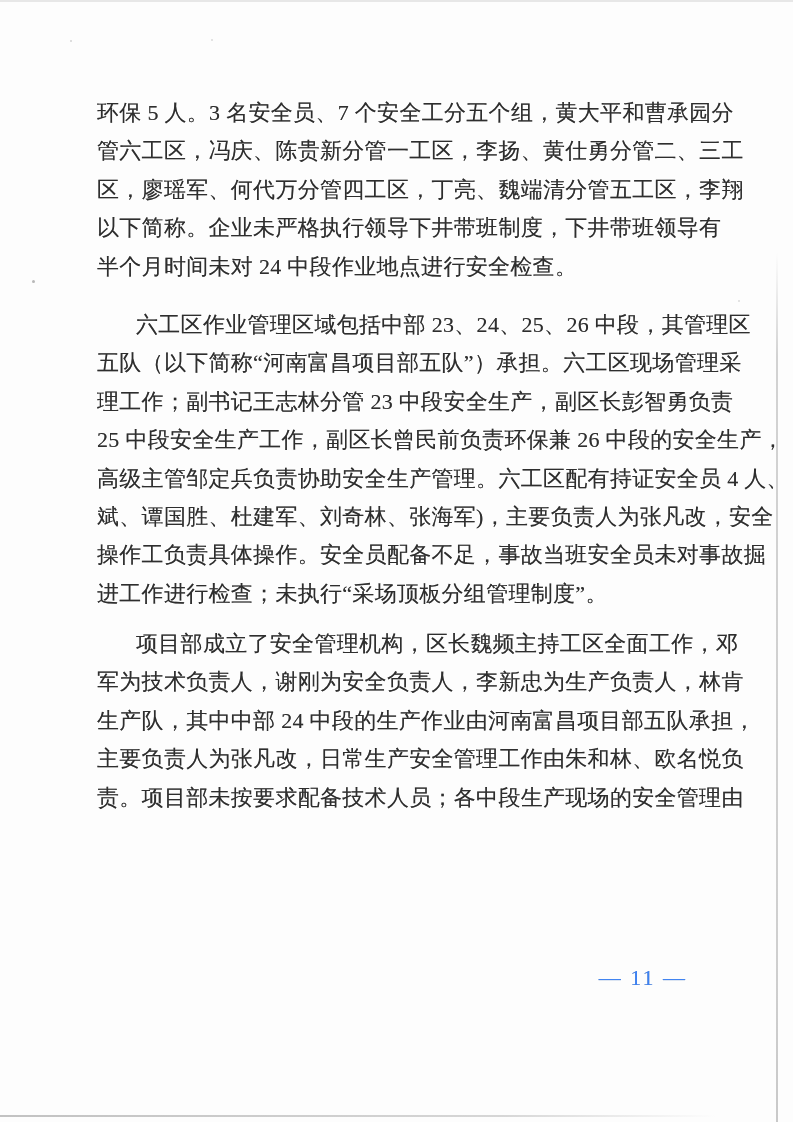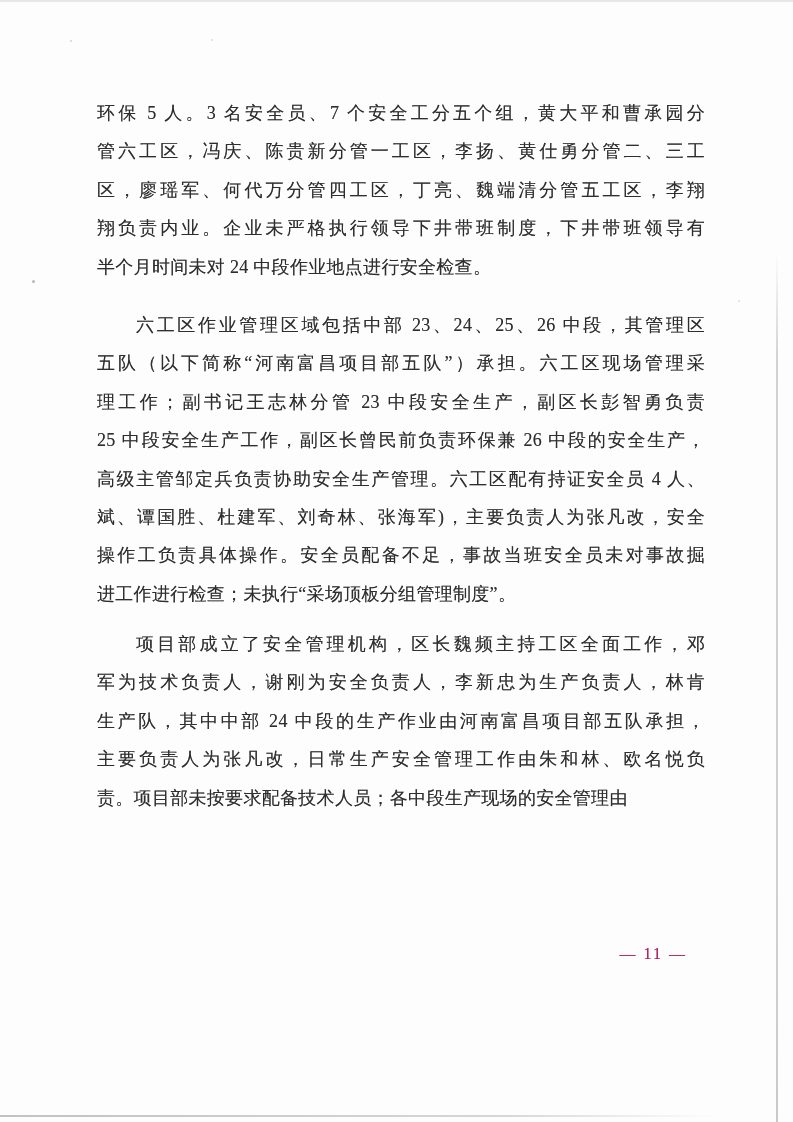--- a/index.html
+++ b/index.html
@@ -24,43 +24,43 @@
   }
   .paragraph {
     margin: 0;
     padding: 0;
   }
   .paragraph + .paragraph { margin-top: 20px; }
   .paragraph:last-of-type { margin-top: 12px; }
   .line {
     height: 38.4px;
     line-height: 38.4px;
-    font-size: 18px;
+    font-size: 22px;
     letter-spacing: 0.3px;
     white-space: nowrap;
     text-align: justify;
     text-align-last: justify;
     color: #2e2e2e;
     
     text-shadow: 0 0 0.4px rgba(60,60,60,0.55);
   }
   .line.last {
     text-align-last: left;
   }
   .line.indent {
     padding-left: 39px;
   }
   .page-number {
     position: absolute;
-    top: 942px;
+    top: 966px;
     right: 106px;
-    font-size: 16px;
+    font-size: 22px;
     letter-spacing: 2px;
     line-height: 24px;
-    color: #be185d;
+    color: #3b82f6;
     text-shadow: 0 0 0.4px rgba(60,60,60,0.5);
   }
   
   .scan-line-right {
     position: absolute;
     left: 776px;
     top: 252px;
     bottom: 0;
     width: 2px;
     background: linear-gradient(to bottom, rgba(200,200,200,0), #d2d2d2 12%, #cfcfcf 80%, #c9c9c9);
@@ -96,21 +96,21 @@
   <div class="speck s1"></div>
   <div class="speck s2"></div>
   <div class="speck s3"></div>
   <div class="speck s4"></div>
 
   <div class="doc-body">
       <div class="paragraph">
         <div class="line">环保 5 人。3 名安全员、7 个安全工分五个组，黄大平和曹承园分</div>
         <div class="line">管六工区，冯庆、陈贵新分管一工区，李扬、黄仕勇分管二、三工</div>
         <div class="line">区，廖瑶军、何代万分管四工区，丁亮、魏端清分管五工区，李翔</div>
-        <div class="line">翔负责内业。企业未严格执行领导下井带班制度，下井带班领导有</div>
+        <div class="line">以下简称。企业未严格执行领导下井带班制度，下井带班领导有</div>
         <div class="line last">半个月时间未对 24 中段作业地点进行安全检查。</div>
       </div>
       <div class="paragraph">
         <div class="line indent">六工区作业管理区域包括中部 23、24、25、26 中段，其管理区</div>
         <div class="line">五队（以下简称“河南富昌项目部五队”）承担。六工区现场管理采</div>
         <div class="line">理工作；副书记王志林分管 23 中段安全生产，副区长彭智勇负责</div>
         <div class="line">25 中段安全生产工作，副区长曾民前负责环保兼 26 中段的安全生产，</div>
         <div class="line">高级主管邹定兵负责协助安全生产管理。六工区配有持证安全员 4 人、</div>
         <div class="line">斌、谭国胜、杜建军、刘奇林、张海军)，主要负责人为张凡改，安全</div>
         <div class="line">操作工负责具体操作。安全员配备不足，事故当班安全员未对事故掘</div>

